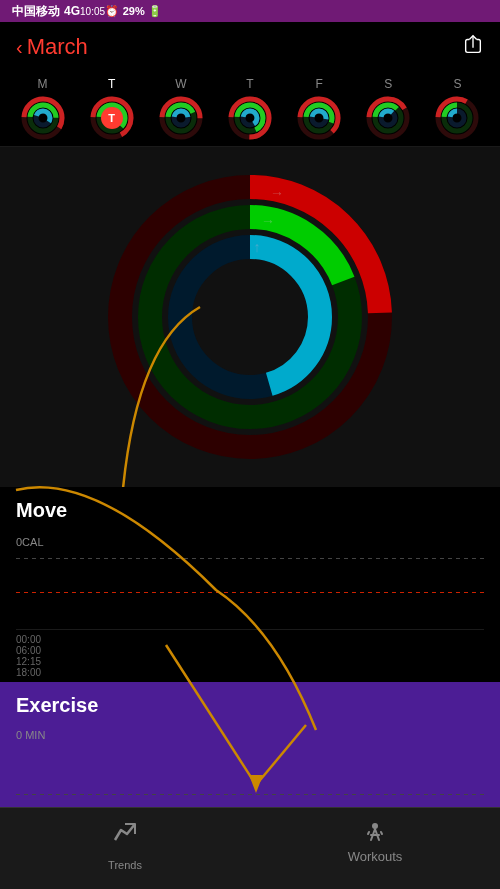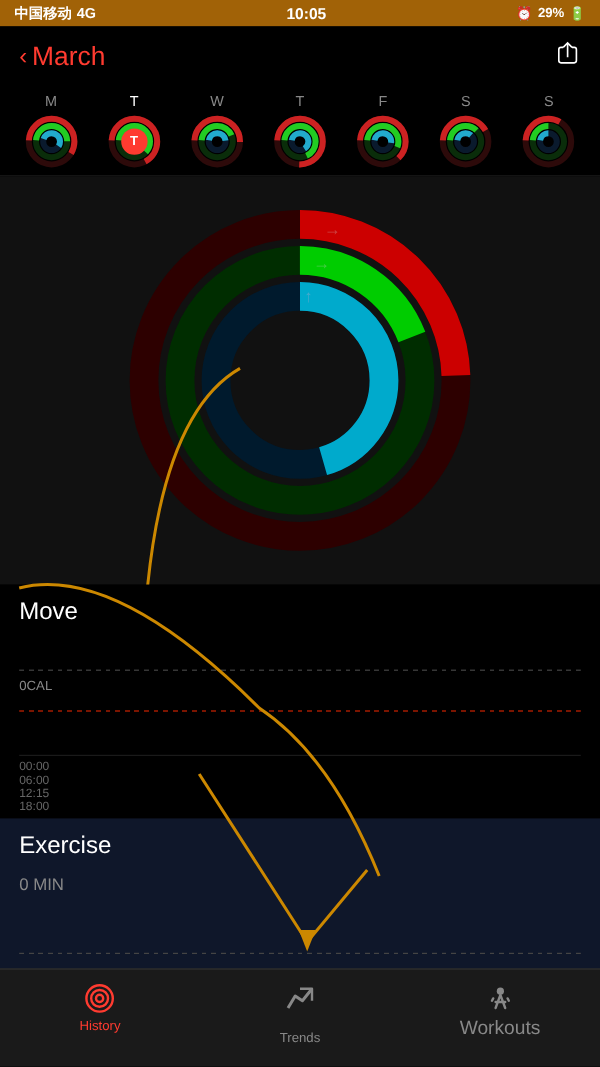--- a/index.html
+++ b/index.html
@@ -9,24 +9,23 @@
       background: #000;
       color: #fff;
       font-family: -apple-system, BlinkMacSystemFont, 'Helvetica Neue', sans-serif;
       overflow: hidden;
       position: relative;
     }
 
     
     .status-bar {
       height: 22px;
-      background: #a16207;
-      display: flex;
-      align-items: center;
-      justify-content: space-between;
+      background: #701a75;
+      display: flex;
+      align-items: center;
       padding: 0 12px;
       font-size: 12px;
       font-weight: 600;
     }
     .status-left { display: flex; align-items: center; gap: 4px; }
     .status-right { display: flex; align-items: center; gap: 4px; }
 
     
     .header {
       height: 50px;
@@ -103,36 +102,35 @@
       justify-content: center;
     }
 
     
     .section {
       padding: 14px 16px 0;
       background: #000;
     }
     .section-title {
       font-size: 20px;
-      font-weight: 400;
+      font-weight: 700;
       color: #fff;
       margin-bottom: 8px;
     }
     .chart-area {
       height: 110px;
       position: relative;
       border-bottom: 1px solid #1a1a1a;
     }
     .chart-label-top {
       font-size: 11px;
       color: #888;
       position: absolute;
       top: 8px;
       left: 0;
-      margin-top: 30px;
     }
     .chart-line-red {
       position: absolute;
       width: 100%;
       height: 1px;
       background: repeating-linear-gradient(90deg, #cc2200 0, #cc2200 6px, transparent 6px, transparent 10px);
       top: 50%;
     }
     .chart-line-gray {
       position: absolute;
@@ -196,21 +194,21 @@
     }
   </style>
 </head>
 <body>
 
 <div class="status-bar">
   <div class="status-left">
     <span>中国移动</span>
     <span>4G</span>
   </div>
-  <div style="font-size:13px;font-weight:700;">10:05</div>
+  <div style="font-size:10px;font-weight:400;">10:05</div>
   <div class="status-right">
     <span style="font-size:11px;">⏰</span>
     <span style="font-size:11px;">29%</span>
     <span style="font-size:11px;">🔋</span>
   </div>
 </div>
 
 <div class="header">
   <div class="back-btn">
     <span style="font-size:20px;color:#ff3b30;">‹</span>
@@ -366,51 +364,43 @@
     </svg>
   </div>
   <div class="time-labels">
     <span>00:00</span>
     <span>06:00</span>
     <span>12:15</span>
     <span>18:00</span>
   </div>
 </div>
 
-<div class="exercise-section" style="background:#0f172a;padding:12px 16px 0;">
+<div class="exercise-section" style="background:#4c1d95;padding:12px 16px 0;">
   <div class="section-title">Exercise</div>
   <div class="exercise-chart" style="height:90px;position:relative;">
-    <span class="exercise-label-top" style="font-size:14px;color:#888;position:absolute;bottom:18px;left:0;">0 MIN</span>
+    <span class="exercise-label-top" style="font-size:11px;color:#888;position:absolute;bottom:18px;left:0;">0 MIN</span>
     <div style="position:absolute;width:100%;height:1px;background:repeating-linear-gradient(90deg,#444 0,#444 4px,transparent 4px,transparent 8px);bottom:20px;"></div>
 
     <svg style="position:absolute;top:0;left:0;width:100%;height:100%;overflow:visible;">
       <path d="M 150 -80 L 240 60 L 290 0" fill="none" stroke="#cc8800" stroke-width="2.5"></path>
 
       <polygon points="240,68 233,50 247,50" fill="#cc8800"></polygon>
     </svg>
   </div>
 </div>
 
 <div class="tab-bar">
-  <div class="tab-item active">
-    <svg width="28" height="28" viewBox="0 0 28 28">
-      <circle cx="14" cy="14" r="11" fill="none" stroke="#ff3b30" stroke-width="2"></circle>
-      <circle cx="14" cy="14" r="7" fill="none" stroke="#ff3b30" stroke-width="2"></circle>
-      <circle cx="14" cy="14" r="3" fill="none" stroke="#ff3b30" stroke-width="2"></circle>
-    </svg>
-    <span style="font-size:11px;color:#ff3b30;">History</span>
-  </div>
   <div class="tab-item">
     <svg width="28" height="28" viewBox="0 0 28 28">
       <polyline points="4,22 10,12 16,16 24,6" fill="none" stroke="#888" stroke-width="2.5" stroke-linejoin="round"></polyline>
       <polyline points="14,6 24,6 24,16" fill="none" stroke="#888" stroke-width="2" stroke-linejoin="round"></polyline>
     </svg>
     <span style="font-size:11px;color:#888;margin-top:10px;">Trends</span>
   </div>
   <div class="tab-item">
     <svg width="28" height="28" viewBox="0 0 28 28">
       <circle cx="14" cy="8" r="3" fill="#888"></circle>
       <path d="M14 11 L10 22 M14 11 L18 22 M10 17 L18 17" fill="none" stroke="#888" stroke-width="2" stroke-linecap="round"></path>
       <path d="M8 14 L7 16 M20 14 L21 16" fill="none" stroke="#888" stroke-width="2" stroke-linecap="round"></path>
     </svg>
-    <span style="font-size:16px;color:#888;">Workouts</span>
+    <span style="font-size:13px;color:#888;">Workouts</span>
   </div>
 </div>
 
 </body></html>

